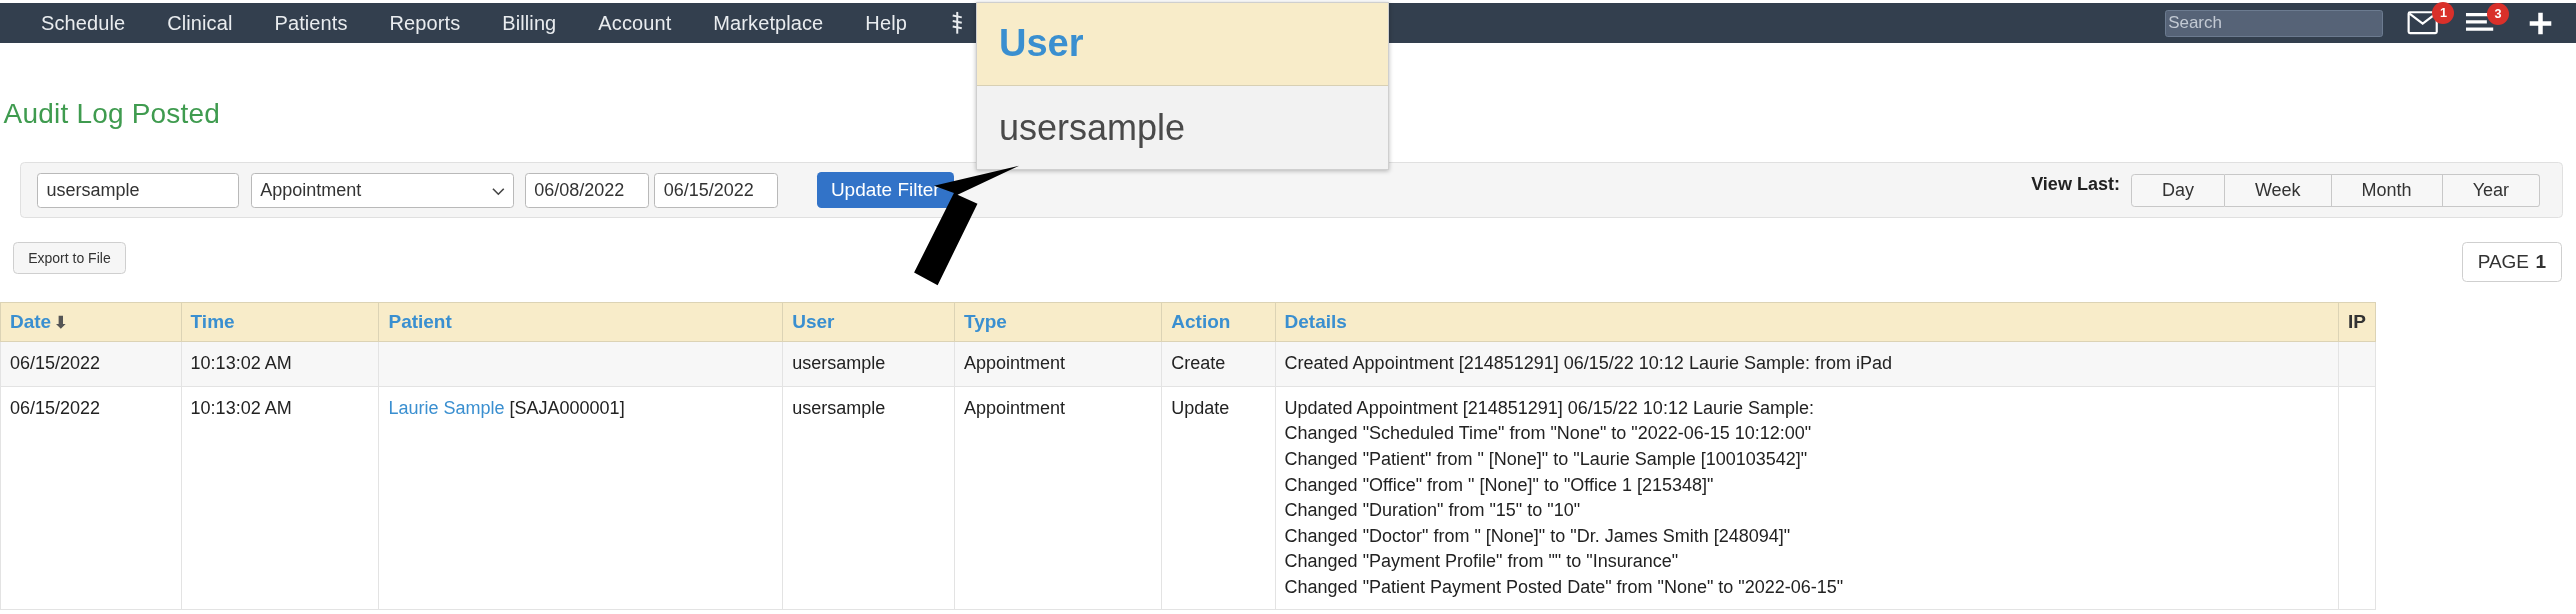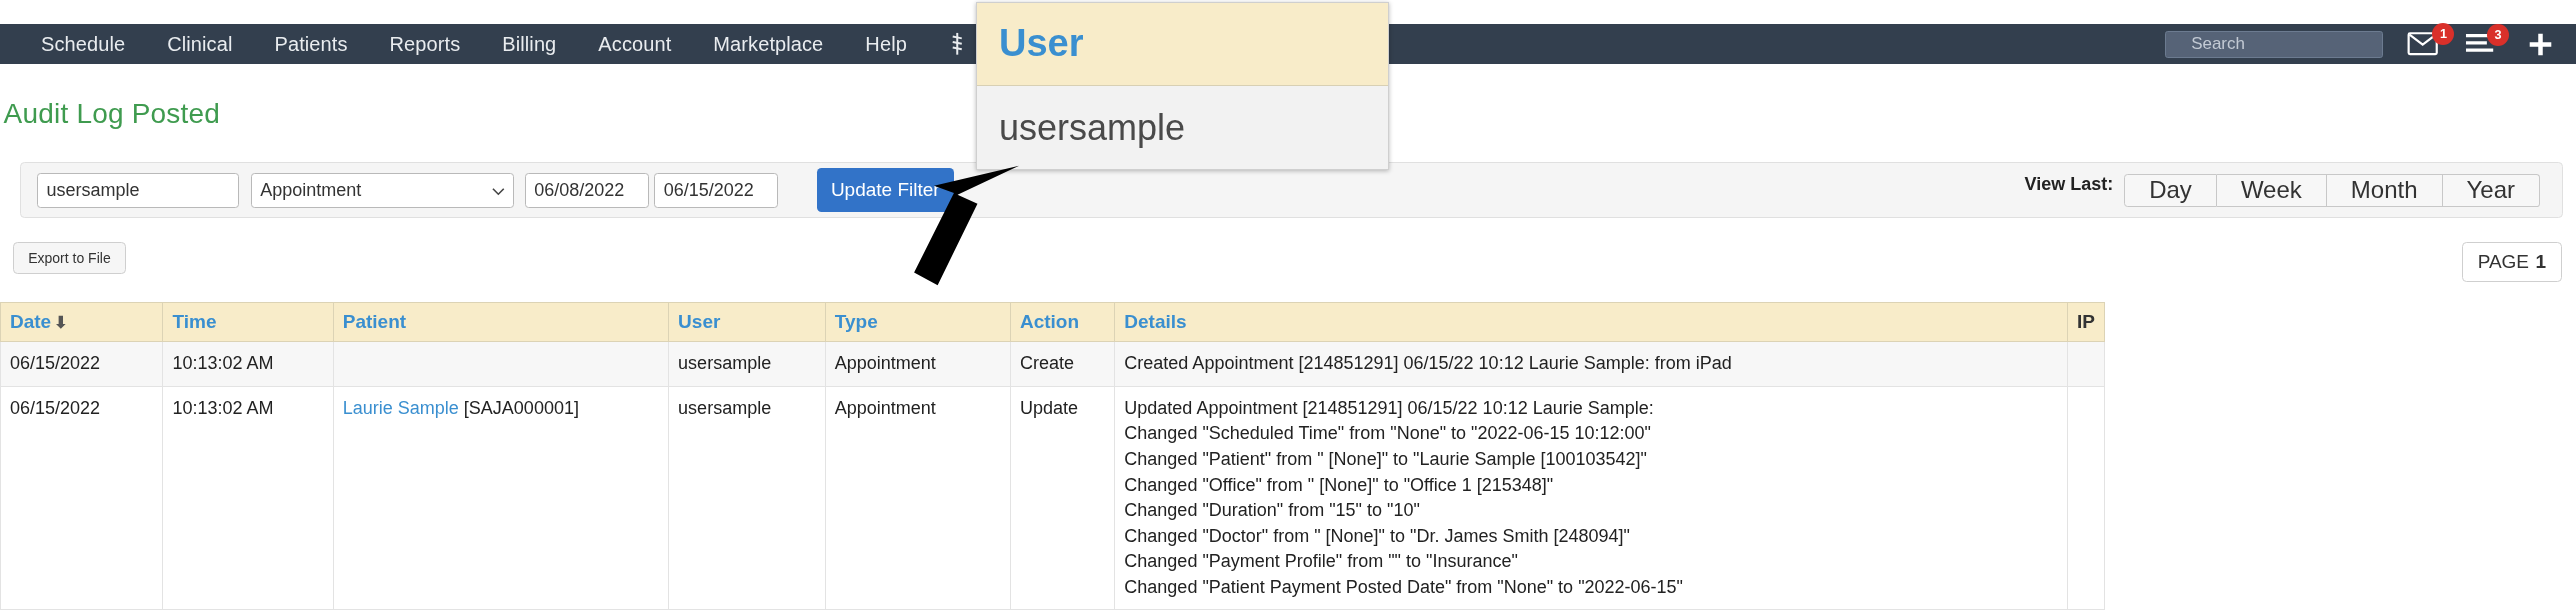--- a/index.html
+++ b/index.html
@@ -8,40 +8,40 @@
     width:2576px; height:614px;
     background:#ffffff;
     font-family:"Liberation Sans", sans-serif;
     position:relative;
     overflow:hidden;
     -webkit-font-smoothing:antialiased;
   }
 
   
   .navbar{
-    position:absolute; left:0; top:24px; width:2576px; height:40px;
+    position:absolute; left:0; top:3px; width:2576px; height:40px;
     background:#333f4e;
     display:flex; align-items:center;
   }
   .nav-left{ display:flex; align-items:center; padding-left:20px; }
   .nav-item{
     color:#e9ecef; font-size:20px; letter-spacing:0.1px;
     padding:0 21px; white-space:nowrap; cursor:pointer;
   }
   .nav-icon{
     color:#e9ecef; font-size:22px; padding:0 22px; line-height:1;
     display:flex; align-items:center; cursor:pointer;
   }
   .nav-right{
     margin-left:auto; display:flex; align-items:center; padding-right:16.3px; gap:0;
   }
   .search-box{
     width:218px; height:27px; background:#566377; border:0.9px solid #6c7b90;
     border-radius:2.7px; color:#c5ccd6; font-size:17px;
-    padding:0 25px; outline:none; font-family:"Liberation Sans", sans-serif;
+    padding:0 2px; outline:none; font-family:"Liberation Sans", sans-serif;
   }
   .search-box::placeholder{ color:#c3cad4; }
   .icon-badge{ position:relative; margin-left:23.6px; display:flex; align-items:center; cursor:pointer;}
   .badge{
     position:absolute; top:-8.2px; right:-12.7px;
     background:#d9302a; color:#fff; border-radius:50%;
     width:22px; height:22px; font-size:12.7px; font-weight:bold;
     display:flex; align-items:center; justify-content:center;
   }
   .plus-icon{ margin-left:31px; margin-right:5.4px; display:flex; align-items:center; cursor:pointer;}
@@ -67,32 +67,32 @@
     width:195px; color:#8d8d8d; display:flex; align-items:center;
     justify-content:space-between; margin-right:11.8px; cursor:pointer;
   }
   .fld.userfld{ width:202px; margin-right:11.8px; }
   .fld.typesel{
     width:263px; margin-right:11px; display:flex; align-items:center;
     justify-content:space-between; cursor:pointer;
   }
   .fld.datefld{ width:124px; margin-right:5.4px; }
   .btn-primary{
-    margin-left:33px; height:44px; background:#3273c8; color:#fff;
+    margin-left:33px; height:36px; background:#3273c8; color:#fff;
     border:none; border-radius:4.5px; font-size:19px; padding:0 14px;
     cursor:pointer; font-family:"Liberation Sans", sans-serif;
   }
   .view-last{
     margin-left:auto; margin-right:22px; display:flex; align-items:flex-start;
   }
   .view-last-label{ font-size:18px; font-weight:bold; color:#222; margin-right:11px; }
   .seg{ display:flex; }
   .seg-btn{
-    height:33px; padding:0 24px; background:#f7f7f7; border:0.9px solid #c8c8c8;
-    border-left-width:0; font-size:24px; color:#333; display:flex;
+    height:33px; padding:0 30px; background:#f7f7f7; border:0.9px solid #c8c8c8;
+    border-left-width:0; font-size:18px; color:#333; display:flex;
     align-items:center; cursor:pointer;
   }
   .seg-btn:first-child{ border-left-width:0.9px; border-radius:3.6px 0 0 3.6px; }
   .seg-btn:last-child{ border-radius:0 3.6px 3.6px 0; }
 
   
   .export-btn{
     position:absolute; left:12.7px; top:242px; height:32px;
     background:#f6f6f6; border:0.9px solid #cfcfcf; border-radius:4.5px;
     font-size:14px; color:#333; padding:0 14.5px; cursor:pointer;
@@ -104,21 +104,21 @@
     font-size:19px; color:#333; padding:0 14.5px;
     display:flex; align-items:center;margin-left:36px;
   }
   .page-box b{ margin-left:6.4px; }
 
   
   .tbl-wrap{
     position:absolute; left:0; top:302px; width:2576px;
   }
   table.audit{
-    border-collapse:collapse; width:2105px;
+    border-collapse:collapse; width:2376px;
     font-size:18px; color:#222;
   }
   table.audit thead th{
     background:#f8ecc9; border:0.9px solid #dcd3b5; border-top:0.9px solid #dcd3b5;
     text-align:left; padding:8.2px 9px; font-size:19px; font-weight:bold;
     color:#3a8fd0; white-space:nowrap;
   }
   table.audit thead th.plain{ color:#333; }
   .sort-arrow{ font-size:16.3px; margin-left:2.7px; color:#555; }
   table.audit tbody td{

